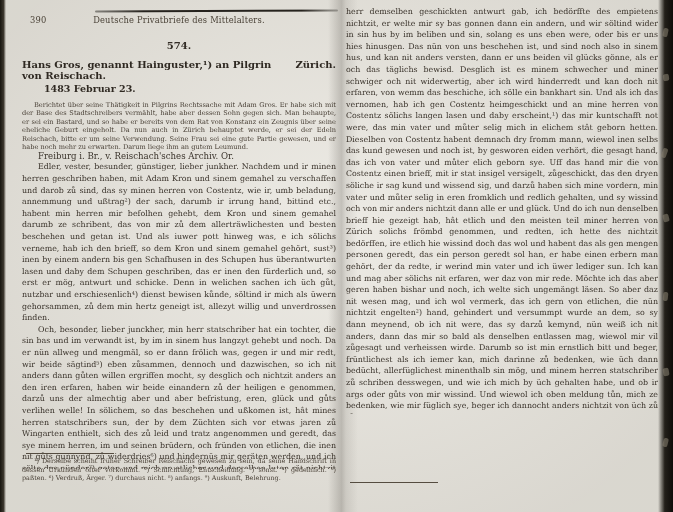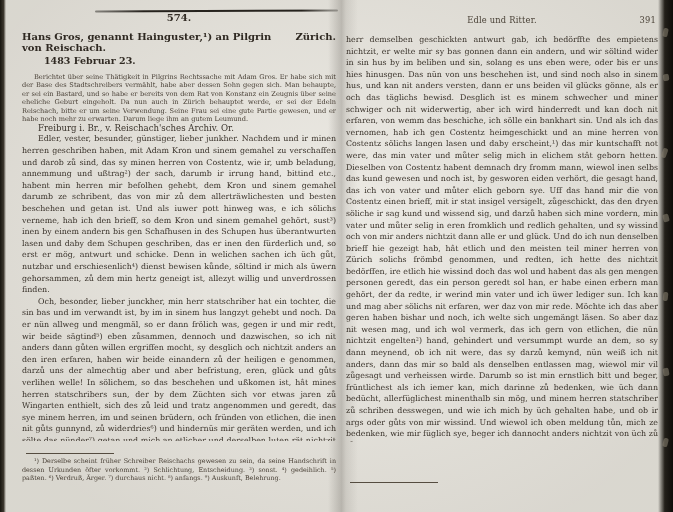--- a/index.html
+++ b/index.html
@@ -70,20 +70,24 @@
 </style>
 </head>
 <body>
 
 <div class="scan">
 
   <div class="gutter"></div>
   <div class="top-artifact"></div>
 
   <div class="page page-left">
+    <div class="header-row">
+      <span class="num-left">390</span>
+      <span class="center">Deutsche Privatbriefe des Mittelalters.</span>
+    </div>
 
     <div class="section-num">574.</div>
 
     <div class="title-row">
       <span class="t">Hans Gros, genannt Hainguster,¹) an Pilgrin von Reischach.</span>
       <span class="pl">Zürich.</span>
     </div>
     <div class="date-line">1483 Februar 23.</div>
 
     <div class="regest">Berichtet über seine Thätigkeit in Pilgrins Rechtssache mit Adam Gros. Er habe sich mit der Base des Stadtschreibers vermählt, habe aber dessen Sohn gegen sich. Man behaupte, er sei ein Bastard, und so habe er bereits von dem Rat von Konstanz ein Zeugnis über seine eheliche Geburt eingeholt. Da nun auch in Zürich behauptet werde, er sei der Edeln Reischach, bitte er um seine Verwendung. Seine Frau sei eine gute Partie gewesen, und er habe noch mehr zu erwarten. Darum liege ihm an gutem Leumund.</div>
@@ -95,24 +99,20 @@
       <p>Och, besonder, lieber junckher, min herr statschriber hat ein tochter, die sin bas und im verwandt ist, by im in sinem hus langzyt gehebt und noch. Da er nün allweg und mengmäl, so er dann frölich was, gegen ir und mir redt, wir beide sägtind⁵) eben zůsammen, dennoch und dazwischen, so ich nit anders dann gůten willen ergriffen mocht, sy desglich och nichtzit anders an den iren erfaren, haben wir beide einandern zů der heiligen e genommen, darzů uns der almechtig aber und aber befristung, eren, glück und gůts verlihen welle! In sölichem, so das beschehen und ußkomen ist, hât mines herren statschribers sun, der by dem Züchten sich vor etwas jaren zů Wingarten enthielt, sich des zů leid und tratz angenommen und geredt, das sye minem herren, im und seinen brüdern, och fründen von etlichen, die inen nit gůts gunnynd, zů widerdries⁶) und hindernüs mir geräten werden, und ich sölte das nünder⁷) getan und mich an etlicher und derselben luten rät nichtzit gefert haben. Und als ich das glich angends⁸) vermarkt, gieng ich us dem hus, desglich sin bas, und schickt einen des räts an minen herren, der im sagte, das solichs von mir in gůten trüwen und aller früntschafft und nit durch tratz oder leid noch durch jemands rät och ußwysen⁹) beschehen were, sunder dergestalt, das ich lieber zů im und den sinen früntschafft haben und sůchen welt, dann [zu] andern. Da min</p>
     </div>
 
     <div class="footnote-area">
       <div class="fn-rule"></div>
       <div class="footnotes">¹) Derselbe scheint früher Schreiber Reischachs gewesen zu sein, da seine Handschrift in dessen Urkunden öfter vorkommt. ²) Schlichtung, Entscheidung. ³) sonst. ⁴) gedeihlich. ⁵) paßten. ⁶) Verdruß, Ärger. ⁷) durchaus nicht. ⁸) anfangs. ⁹) Auskunft, Belehrung.</div>
     </div>
   </div>
 
   <div class="page page-right">
-    <div class="header-row">
-      <span class="center">Edle und Ritter.</span>
-      <span class="num-right">391</span>
-    </div>
 
     <div class="body-block">
       <p class="no-indent">herr demselben geschickten antwurt gab, ich bedörffte des empietens nichtzit, er welte mir sy bas gonnen dann ein andern, und wir söltind wider in sin hus by im beliben und sin, solang es uns eben were, oder bis er uns hies hinusgen. Das nün von uns beschehen ist, und sind noch also in sinem hus, und kan nit anders versten, dann er uns beiden vil glücks gönne, als er och das täglichs bewisd. Desglich ist es minem schwecher und miner schwiger och nit widerwertig, aber ich wird hinderredt und kan doch nit erfaren, von wemm das beschiche, ich sölle ein bankhart sin. Und als ich das vernomen, hab ich gen Costentz heimgeschickt und an mine herren von Costentz sölichs langen lasen und daby erscheint,¹) das mir kuntschafft not were, das min vater und můter selig mich in elichem stât geborn hetten. Dieselben von Costentz habent demnach dry fromm mann, wiewol inen selbs das kund gewesen und noch ist, by gesworen eiden verhört, die gesagt hand, das ich von vater und můter elich geborn sye. Uff das hand mir die von Costentz einen brieff, mit ir stat insigel versigelt, zůgeschickt, das den dryen söliche ir sag kund und wissend sig, und darzů haben sich mine vordern, min vater und můter selig in eren fromklich und redlich gehalten, und sy wissind och von mir anders nichtzit dann alle er und glück. Und do ich nun denselben brieff hie gezeigt hab, hât etlich und den meisten teil miner herren von Zürich solichs frömbd genommen, und redten, ich hette des nichtzit bedörffen, ire etlich hie wissind doch das wol und habent das als gen mengen personen geredt, das ein person geredt sol han, er habe einen erbern man gehört, der da redte, ir werind min vater und ich üwer lediger sun. Ich kan und mag aber sölichs nit erfaren, wer daz von mir rede. Möchte ich das aber geren haben bishar und noch, ich welte sich ungemängt läsen. So aber daz nit wesen mag, und ich wol vermerk, das ich gern von etlichen, die nün nichtzit engelten²) hand, gehindert und versummpt wurde an dem, so sy dann meynend, ob ich nit were, das sy darzů kemynd, nün weiß ich nit anders, dann das mir so bald als denselben entlassen mag, wiewol mir vil zůgesagt und verheissen wirde. Darumb so ist min ernstlich bitt und beger, früntlichest als ich iemer kan, mich darinne zů bedenken, wie üch dann bedücht, allerfüglichest minenthalb sin mög, und minem herren statschriber zů schriben desswegen, und wie ich mich by üch gehalten habe, und ob ir args oder gůts von mir wissind. Und wiewol ich oben meldung tůn, mich ze bedenken, wie mir füglich sye, beger ich dannocht anders nichtzit von üch zů tůnd, es sye mir nütz ald schad, dann die warheit ist. Und ir wellint diser miner langen geschrifft nit verdriesung haben, sunder vermerken miner notturfft heischuung, und das ich niemands billicher min anligen klagen, dann dem, da ich allweg wäre trüw enpfunden han, und üch also bewisen und erzeigen, als ich üch wol getruw. Daz wil ich allzyt nach allem minem vermögen libs und gůts und üch und die üwern zů verdienen haben. Und ob ir minem herren schriben, tůnd so</p>
     </div>
 
     <div class="footnote-area">
       <div class="fn-rule"></div>
     </div>
   </div>
 

